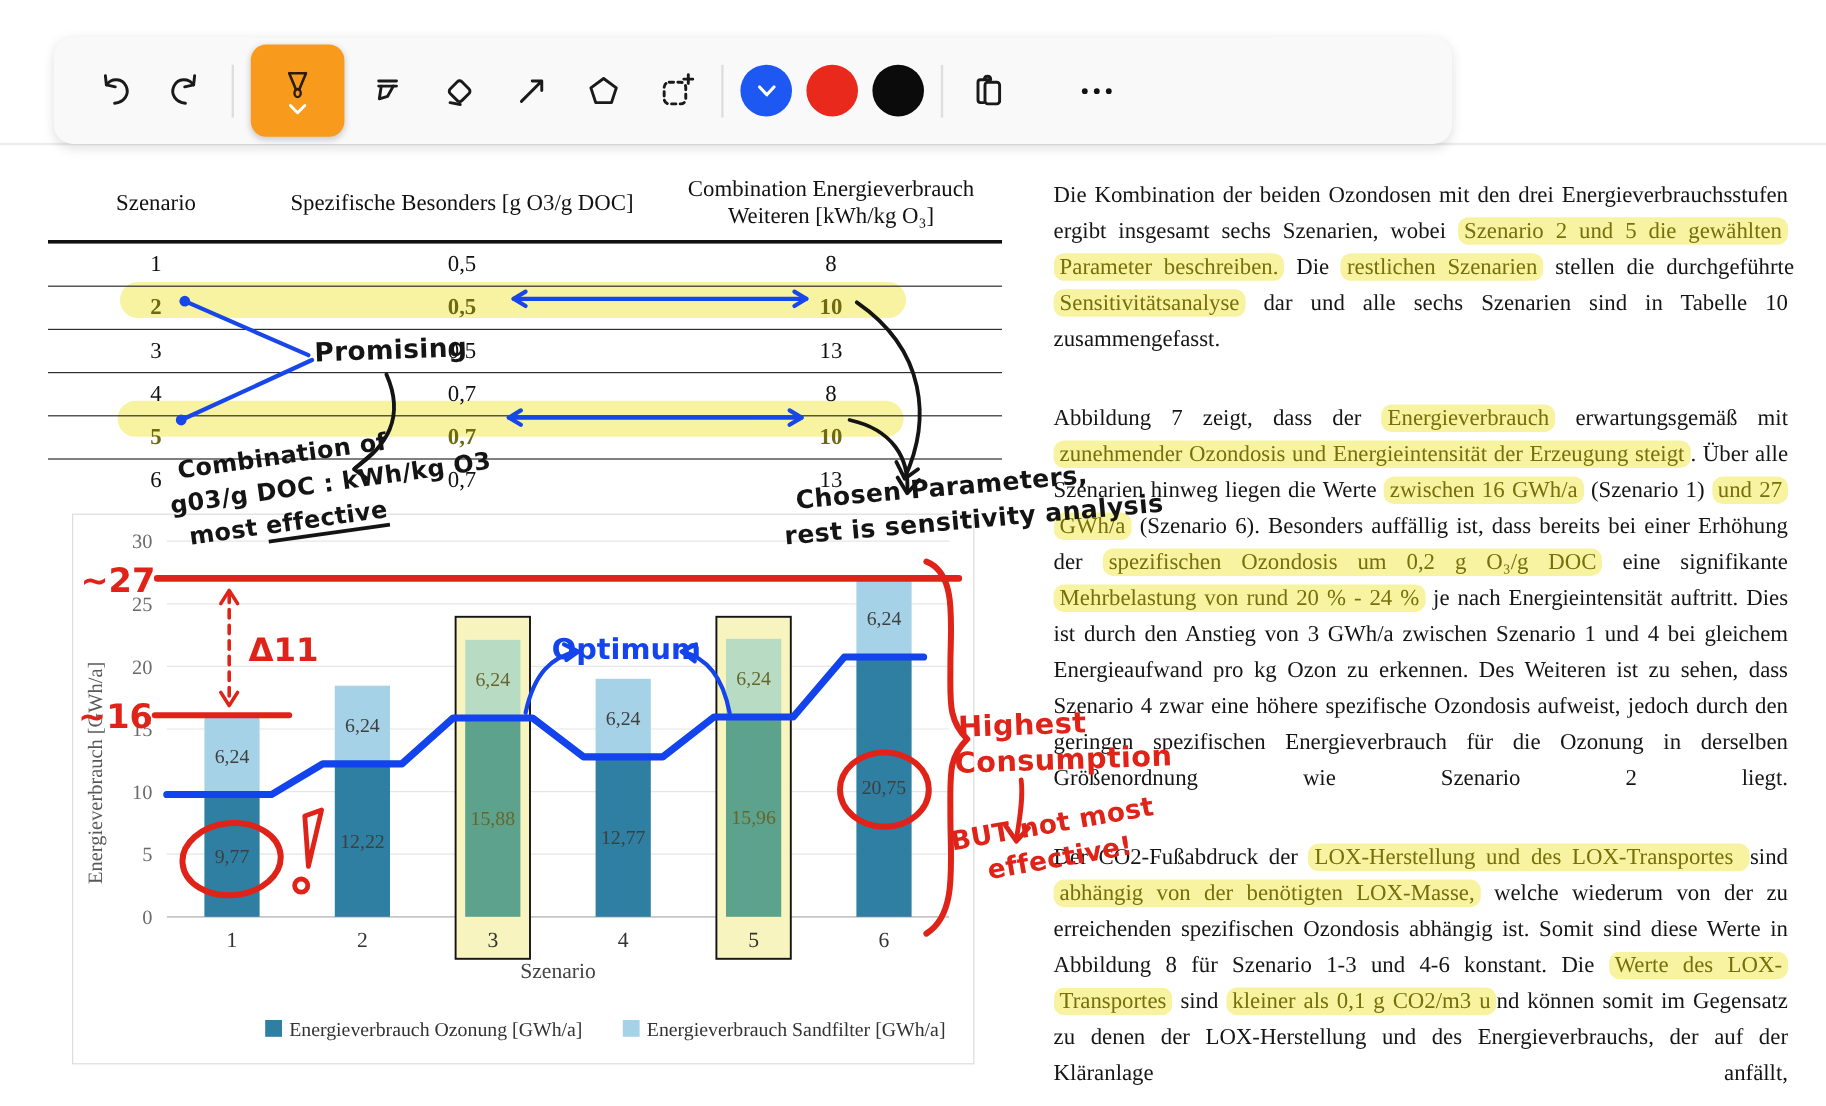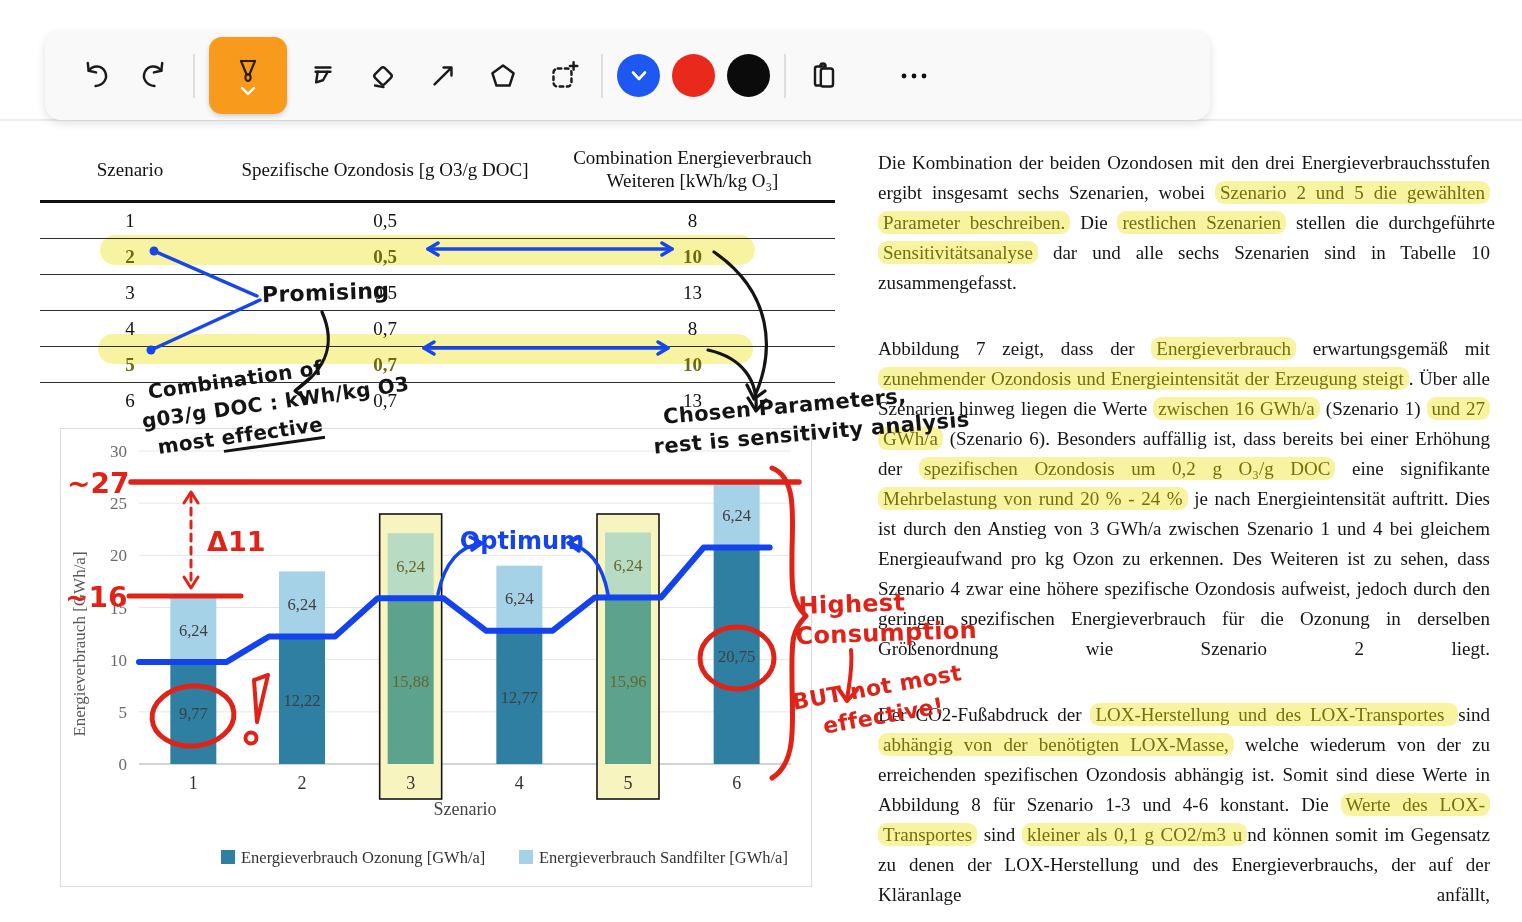--- a/index.html
+++ b/index.html
@@ -133,21 +133,21 @@
 
   <table class="scn">
     <colgroup>
         <col style="width:180px">
         <col style="width:330px">
         <col style="width:285px">
       </colgroup>
     <thead>
       <tr>
         <th>Szenario</th>
-        <th>Spezifische Ozondosis [g O3/g DOC]</th>
+        <th>Spezifische Besonders [g O3/g DOC]</th>
         <th>
           <span>Combination Energieverbrauch</span><br>
           <span>Weiteren [kWh/kg O₃]</span>
         </th>
       </tr>
     </thead>
     <tbody id="table-body">
         <tr>
           <td>1</td>
           <td>0,5</td>

